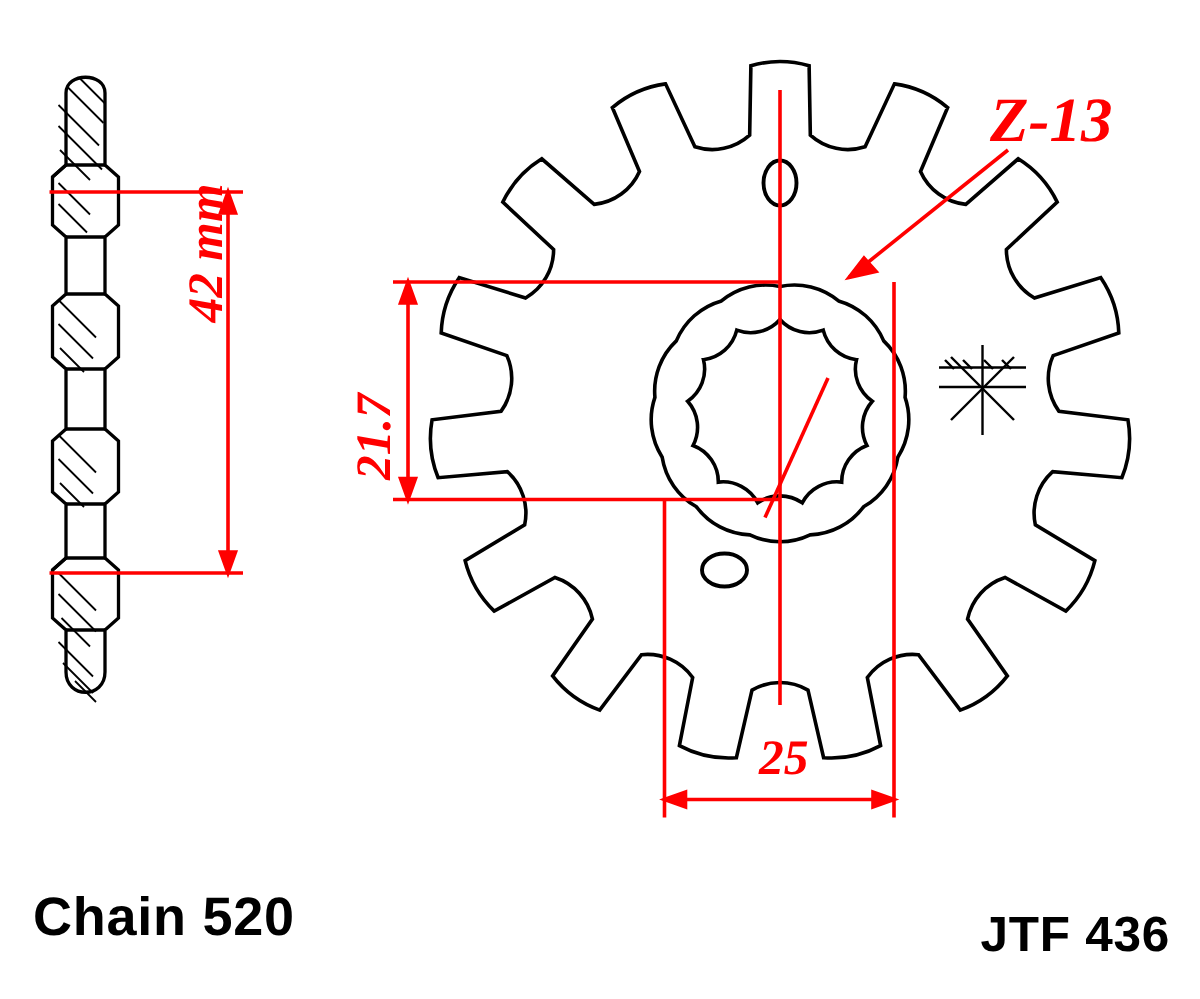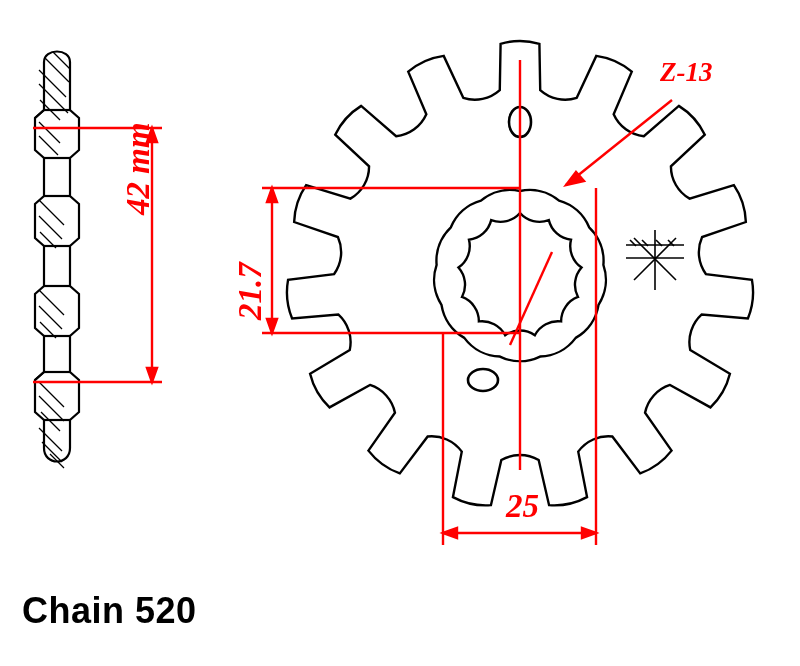--- a/index.html
+++ b/index.html
@@ -64,21 +64,21 @@
   }
   #dim-25 {
     left: 481px;
     top: 488px;
     font-size: 33px;
     margin-left: 25px;
   }
   #dim-z13 {
     left: 660px;
     top: 57px;
-    font-size: 27px;
+    font-size: 42px;
   }
 </style>
 </head>
 <body>
 
 <div id="root">
 
   <svg class="diagram" viewBox="0 0 800 666">
 
     <g stroke="#000" fill="none" stroke-width="2.2">
@@ -188,14 +188,15 @@
       <polygon points="566,185 584,181 576,172"></polygon>
     </g>
   </svg>
 
   <div class="dim-text" id="dim-42">42 mm</div>
   <div class="dim-text" id="dim-217">21.7</div>
   <div class="dim-text" id="dim-25">25</div>
   <div class="dim-text" id="dim-z13">Z-13</div>
 
   <div class="label-text" id="chain-label">Chain 520</div>
+  <div class="label-text" id="part-label">JTF 436</div>
 
 </div>
 
 </body></html>

